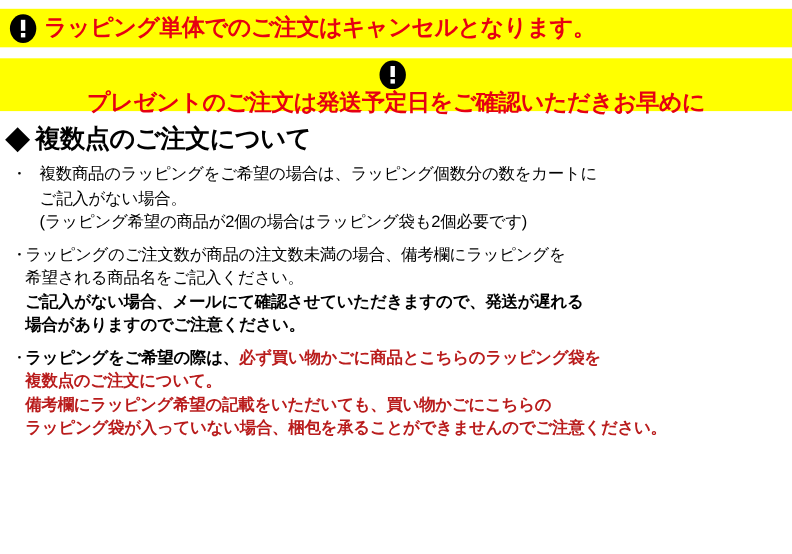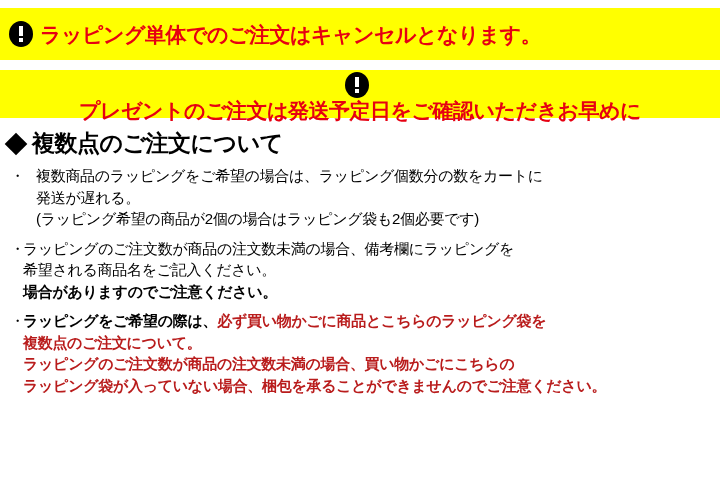--- a/index.html
+++ b/index.html
@@ -22,21 +22,21 @@
   }
 
   
   .banner {
     background: #ffff00;
     display: flex;
     align-items: center;
     box-sizing: border-box;
     padding: 0 8px;
   }
-  .banner-1 { height: 52px; margin-top: 8px; }
+  .banner-1 { height: 35px; margin-top: 8px; }
   .banner-2 { height: 48px; margin-top: 10px; flex-direction: column; }
 
   .excl-icon {
     flex: 0 0 auto;
     width: 26px;
     height: 30px;
     position: relative;
     margin-right: 6px;
   }
   .excl-icon .circ {
@@ -159,42 +159,43 @@
     <span class="diamond"></span>
     <span class="section-title">複数点のご注文について</span>
   </div>
 
   <div class="body-block">
 
     <div class="li">
       <span class="bullet">・</span>
       <div class="li-body">
         <div class="line indent">複数商品のラッピングをご希望の場合は、ラッピング個数分の数をカートに</div>
-        <div class="line indent">発送が遅れる。</div>
+        <div class="line indent">ご記入がない場合。</div>
         <div class="line indent">(ラッピング希望の商品が2個の場合はラッピング袋も2個必要です)</div>
       </div>
     </div>
 
     <div class="gap-md"></div>
 
     <div class="li">
       <span class="bullet">・</span>
       <div class="li-body">
         <div class="line">ラッピングのご注文数が商品の注文数未満の場合、備考欄にラッピングを</div>
         <div class="line">希望される商品名をご記入ください。</div>
+        <div class="line bold">ご記入がない場合、メールにて確認させていただきますので、発送が遅れる</div>
         <div class="line bold">場合がありますのでご注意ください。</div>
       </div>
     </div>
 
     <div class="gap-md"></div>
 
     <div class="li">
       <span class="bullet">・</span>
       <div class="li-body">
         <div class="line"><span class="bold">ラッピングをご希望の際は、</span><span class="red">必ず買い物かごに商品とこちらのラッピング袋を</span></div>
         <div class="line red">複数点のご注文について。</div>
-        <div class="line red">ラッピングのご注文数が商品の注文数未満の場合、買い物かごにこちらの</div>
+        <div class="line red">備考欄にラッピング希望の記載をいただいても、買い物かごにこちらの</div>
         <div class="line red">ラッピング袋が入っていない場合、梱包を承ることができませんのでご注意ください。</div>
       </div>
     </div>
 
   </div>
 </div>
 
 </body></html>

